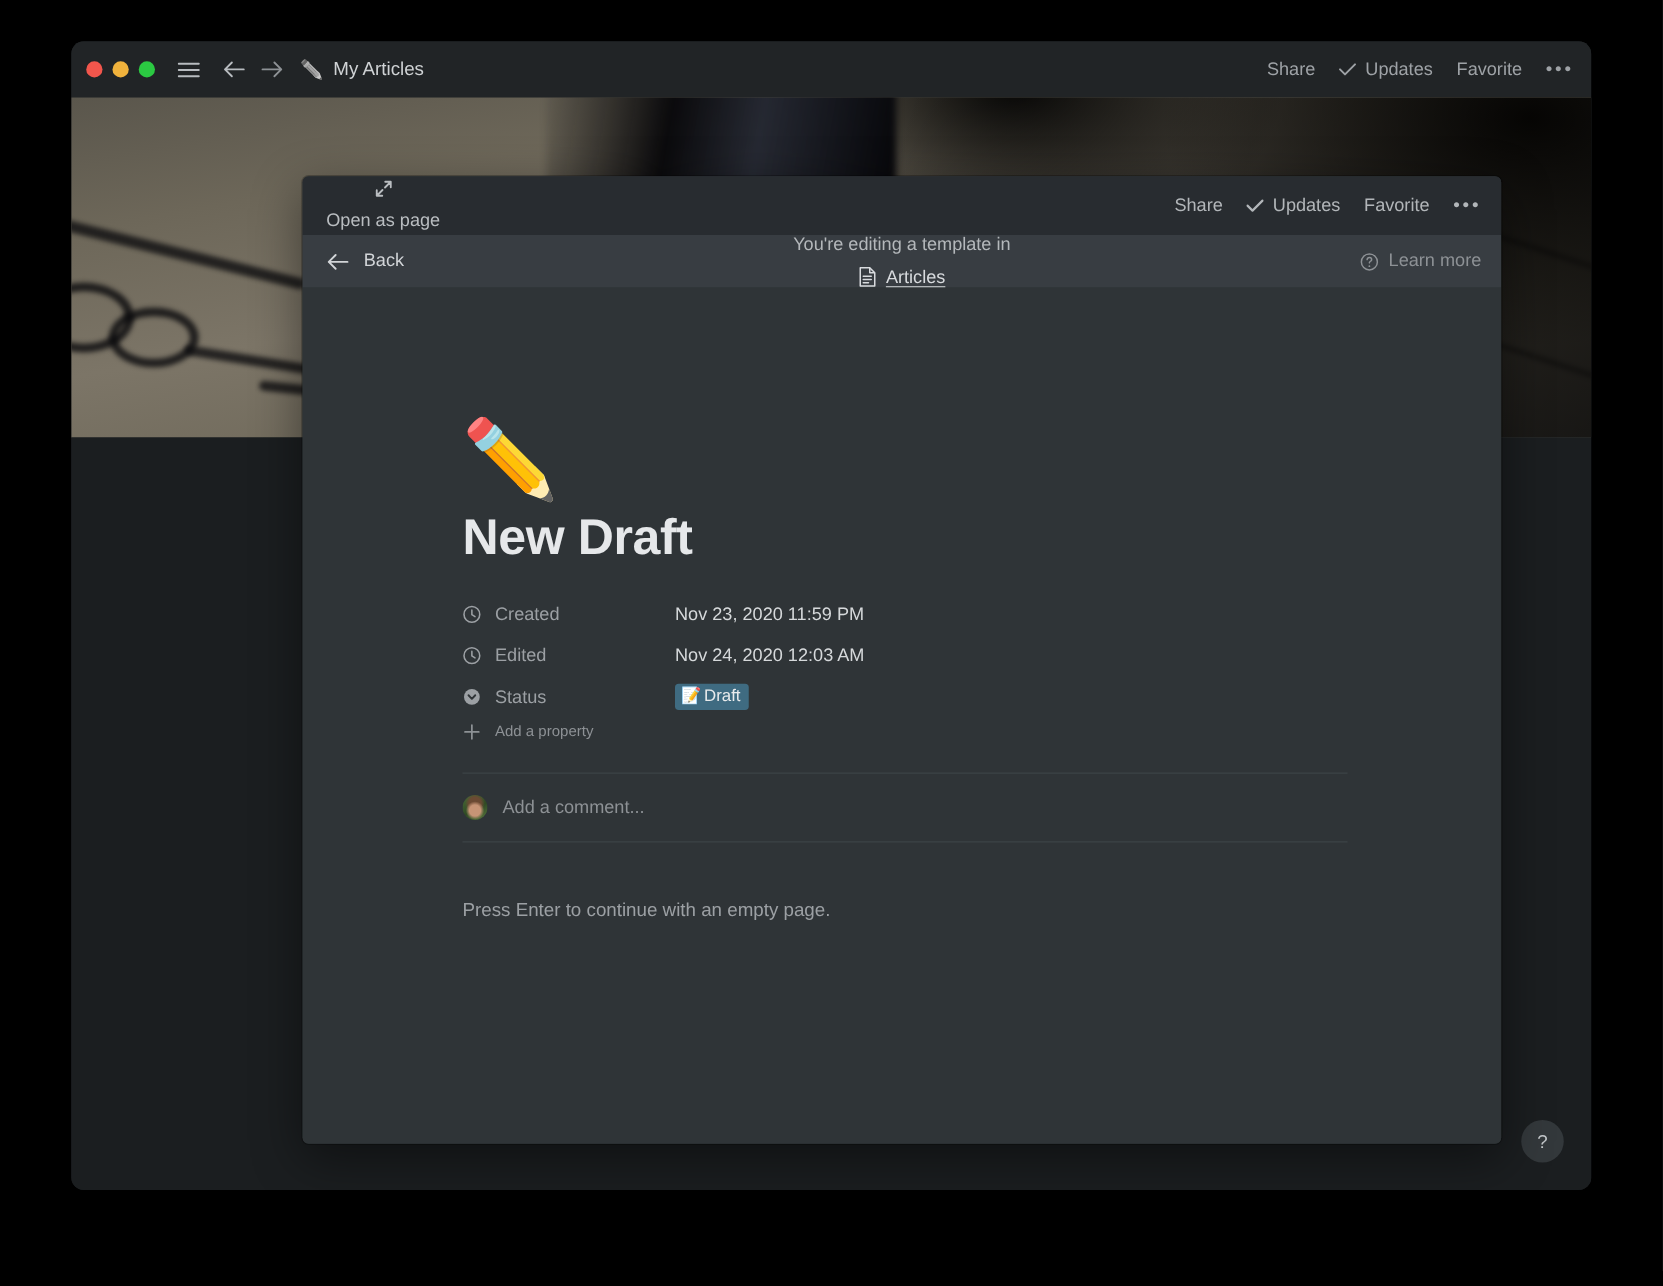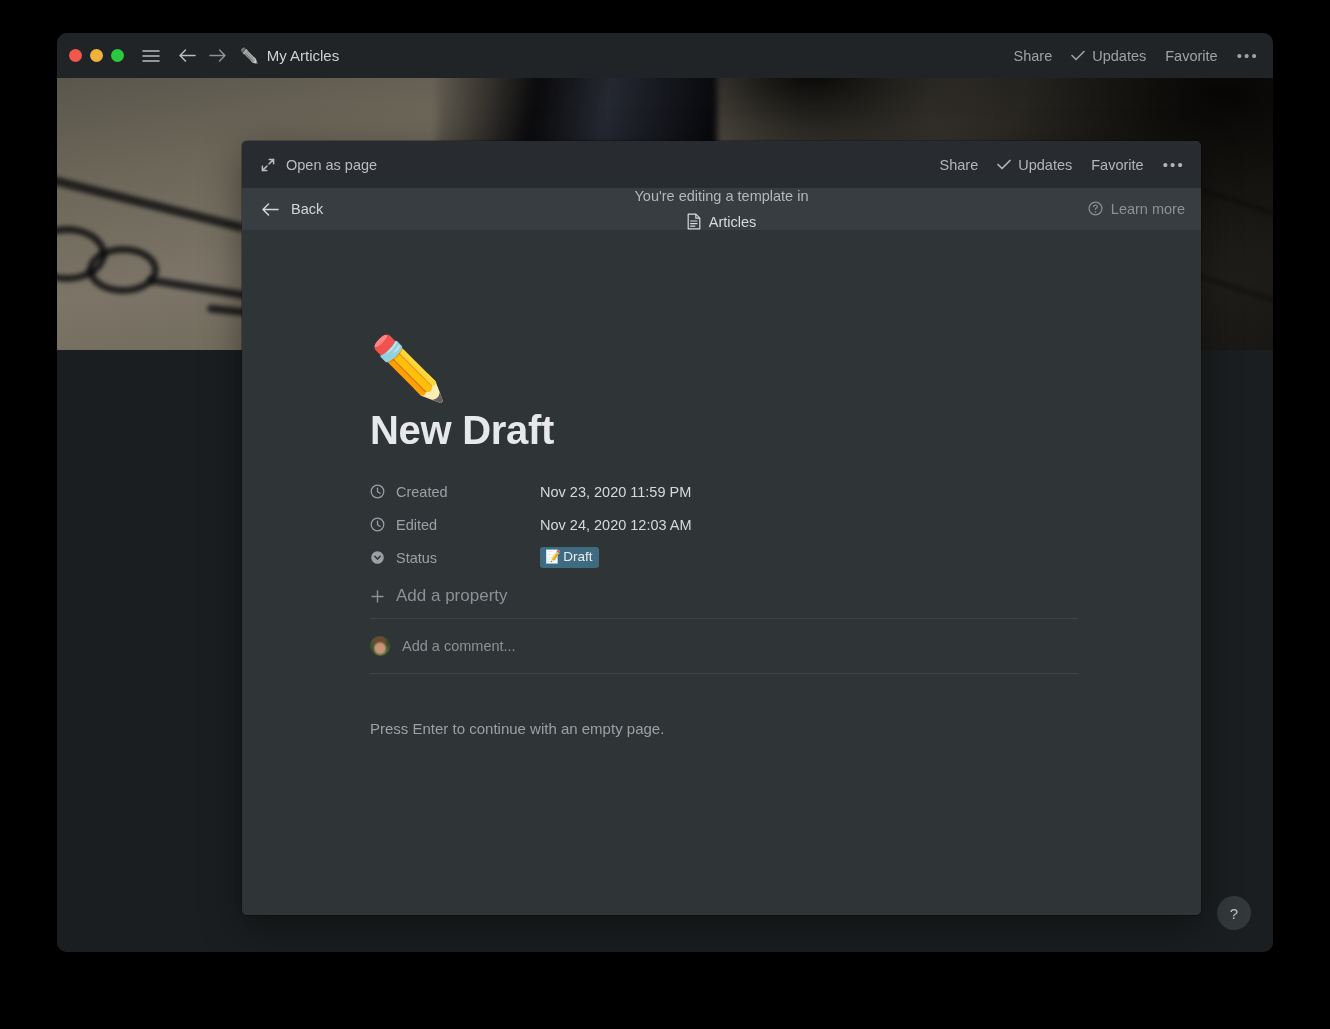--- a/index.html
+++ b/index.html
@@ -140,20 +140,21 @@
   #modal-topbar {
     position: absolute; left: 0; top: 0; width: 100%; height: 47px;
     background: #282c30;
     display: flex; align-items: center;
     padding: 0 16px 0 19px;
   }
   #open-as-page {
     display: flex; align-items: center; gap: 11px;
     color: #b9bdc0; font-size: 14.5px;
     cursor: pointer;
+    flex-direction: column;
   }
   #modal-topbar-actions {
     margin-left: auto;
     display: flex; align-items: center; gap: 19px;
     font-size: 14.5px; color: #b2b6b9;
   }
   #modal-topbar-actions .act { display: flex; align-items: center; gap: 7px; white-space: nowrap; }
 
   #template-bar {
     position: absolute; left: 0; top: 47px; width: 100%; height: 42px;
@@ -173,21 +174,21 @@
     flex-direction: column;
   }
   #template-center .db-link {
     display: flex; align-items: center; gap: 8px;
     color: #d8dbde; text-decoration: underline;
     text-underline-offset: 3px;
     pointer-events: auto; cursor: pointer;
   }
   #learn-more {
     margin-left: auto;
-    display: flex; align-items: flex-start; gap: 8px;
+    display: flex; align-items: flex-end; gap: 8px;
     font-size: 14.5px; color: #8d9195; cursor: pointer;
   }
 
   
   #modal-content {
     position: absolute; left: 0; top: 89px; right: 0; bottom: 0;
     background: #2f3437;
     padding: 108px 0 0 128px;
     overflow: hidden;
   }
@@ -215,23 +216,23 @@
     background: #3f6b81;
     color: #e9ebec;
     border-radius: 3px;
     padding: 2px 7px 3px 5px;
     font-size: 13.5px;
     line-height: 1.25;
   }
   .status-pill .pill-emoji { font-size: 13px; }
 
   #add-property-row {
-    display: flex; align-items: center; gap: 11px;
+    display: flex; gap: 11px;
     height: 36px; margin-top: 4px;
-    color: #8d9195; font-size: 17px; cursor: pointer;
+    color: #8d9195; font-size: 12px; cursor: pointer;
   }
 
   #divider-1, #divider-2 {
     width: 708px; height: 1px; background: #3d4347;
   }
   #divider-1 { margin-top: 4px; }
 
   #comment-row {
     display: flex; align-items: center; gap: 12px;
     height: 54px; width: 708px;

